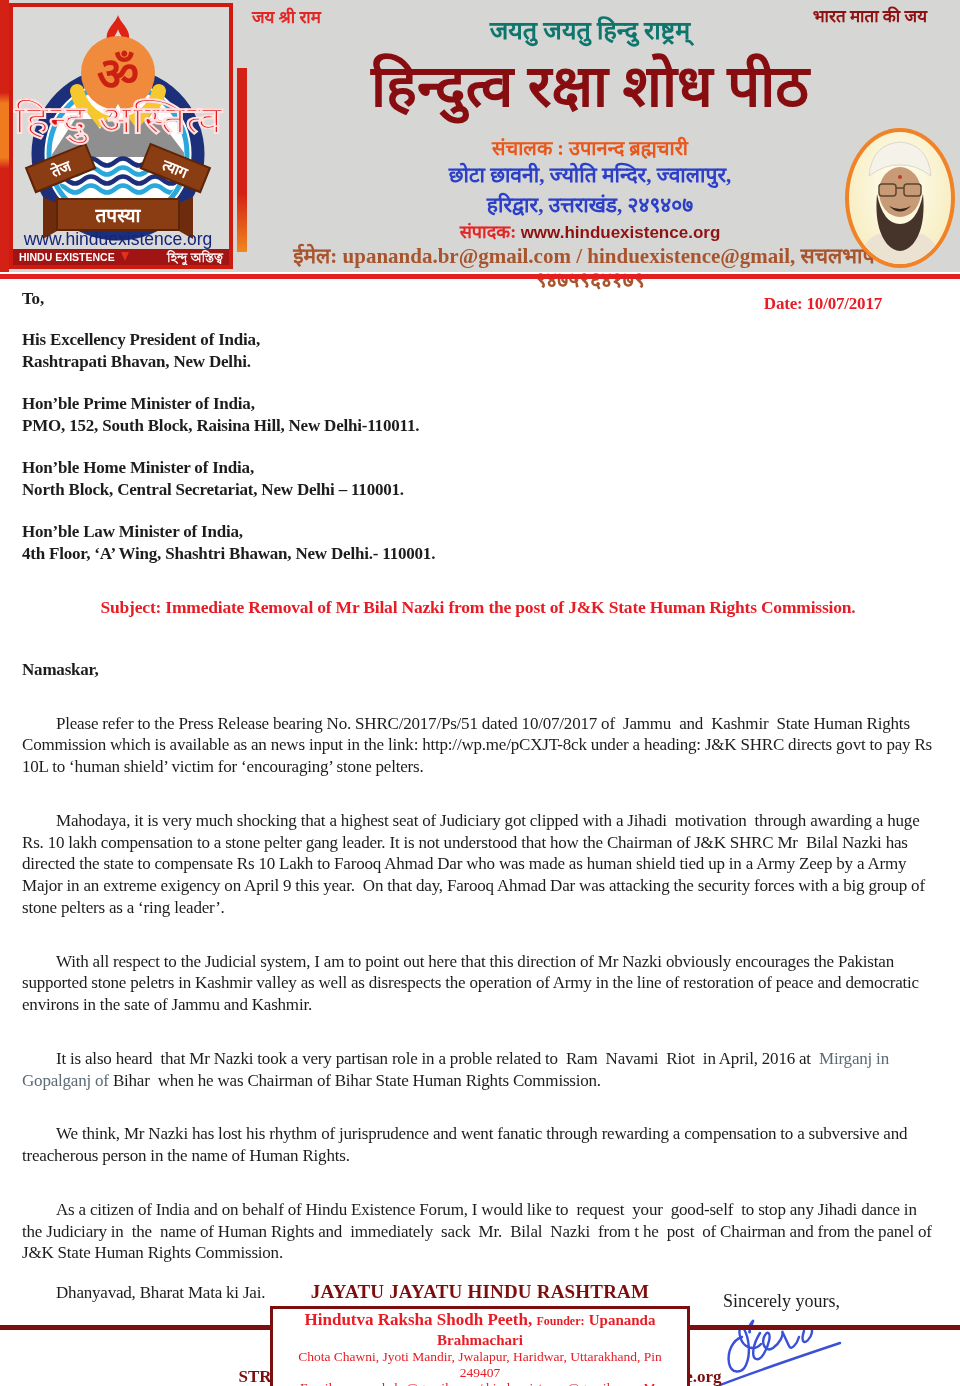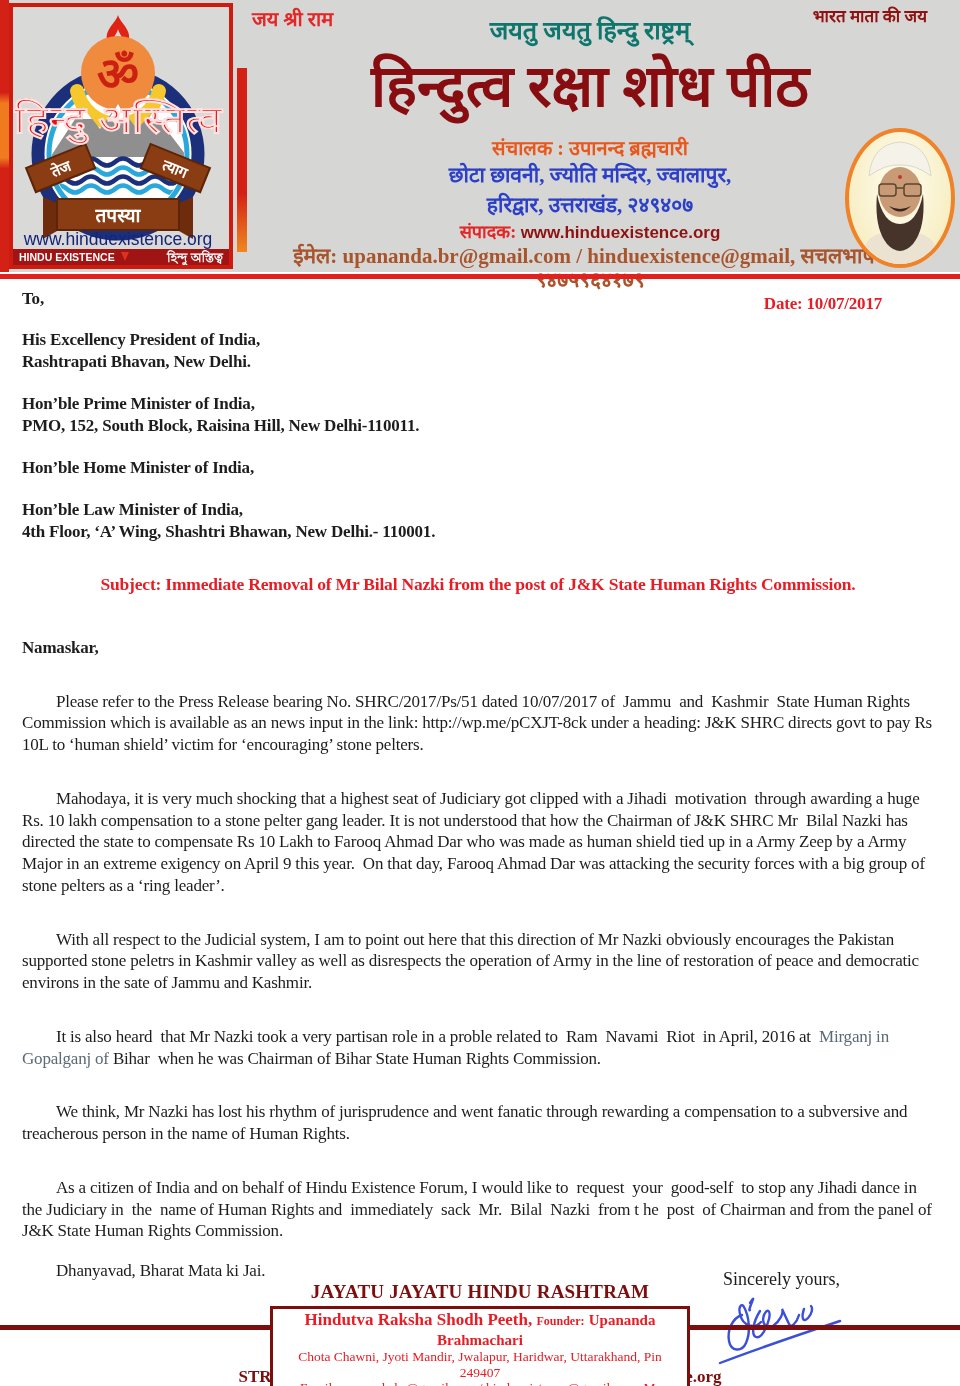--- a/index.html
+++ b/index.html
@@ -7,21 +7,21 @@
         font-family:"Liberation Serif","DejaVu Serif",serif;}
   
   .header{position:absolute;left:0;top:0;width:960px;height:272px;background:#d6d6d4;}
   .page-left-strip{position:absolute;left:0;top:0;width:9px;height:272px;
         background:linear-gradient(#d42116 0%,#d42116 34%,#f07a1e 38%,#f07a1e 58%,#d42116 62%,#d42116 100%);}
   .logo-right-strip{position:absolute;left:237px;top:68px;width:10px;height:184px;
         background:linear-gradient(#d42116 0%,#d42116 68%,#f0871e 100%);}
   .logo{position:absolute;left:9px;top:3px;width:224px;height:266px;background:#d9d9d7;
         border:4px solid #cf1a10;box-sizing:border-box;}
   .hc{position:absolute;left:240px;width:700px;text-align:center;line-height:1.15;}
-  .slogan-left{position:absolute;left:252px;top:5px;font-size:20px;font-weight:bold;color:#e32626;}
+  .slogan-left{position:absolute;left:252px;top:5px;font-size:17px;font-weight:bold;color:#e32626;}
   .slogan-right{position:absolute;right:33px;top:4px;font-size:17px;font-weight:bold;color:#8f1212;}
   .tagline{top:17px;font-size:25px;font-weight:bold;color:#0f766e;}
   .org-title{top:48px;font-size:58px;font-weight:bold;color:#870d10;line-height:1.35;}
   .director{top:137px;font-size:20px;font-weight:bold;color:#e8581c;}
   .addr1{top:163px;font-size:21px;font-weight:bold;color:#2b3fc8;}
   .addr2{top:193px;font-size:21px;font-weight:bold;color:#2b3fc8;}
   .editor{top:222px;font-size:18px;font-weight:bold;}
   .editor .ed-label{color:#e32626;}
   .editor .ed-site{color:#8f1212;font-family:"Liberation Sans","DejaVu Sans",sans-serif;font-size:17px;}
   .contact{top:244px;font-size:21px;font-weight:bold;color:#a8552e;}
@@ -167,20 +167,21 @@
       <div class="recipient">
         <div>His Excellency President of India,</div>
         <div>Rashtrapati Bhavan, New Delhi.</div>
       </div>
       <div class="recipient">
         <div>Hon’ble Prime Minister of India,</div>
         <div>PMO, 152, South Block, Raisina Hill, New Delhi-110011.</div>
       </div>
       <div class="recipient">
         <div>Hon’ble Home Minister of India,</div>
+        <div>North Block, Central Secretariat, New Delhi – 110001.</div>
       </div>
       <div class="recipient">
         <div>Hon’ble Law  Minister of India,</div>
         <div>4th Floor, ‘A’ Wing, Shashtri Bhawan, New Delhi.- 110001.</div>
       </div>
     </div>
 
     <div class="subject">Subject: Immediate Removal of Mr Bilal Nazki from the post of J&amp;K  State Human Rights Commission.</div>
 
     <div class="salutation">Namaskar,</div>

